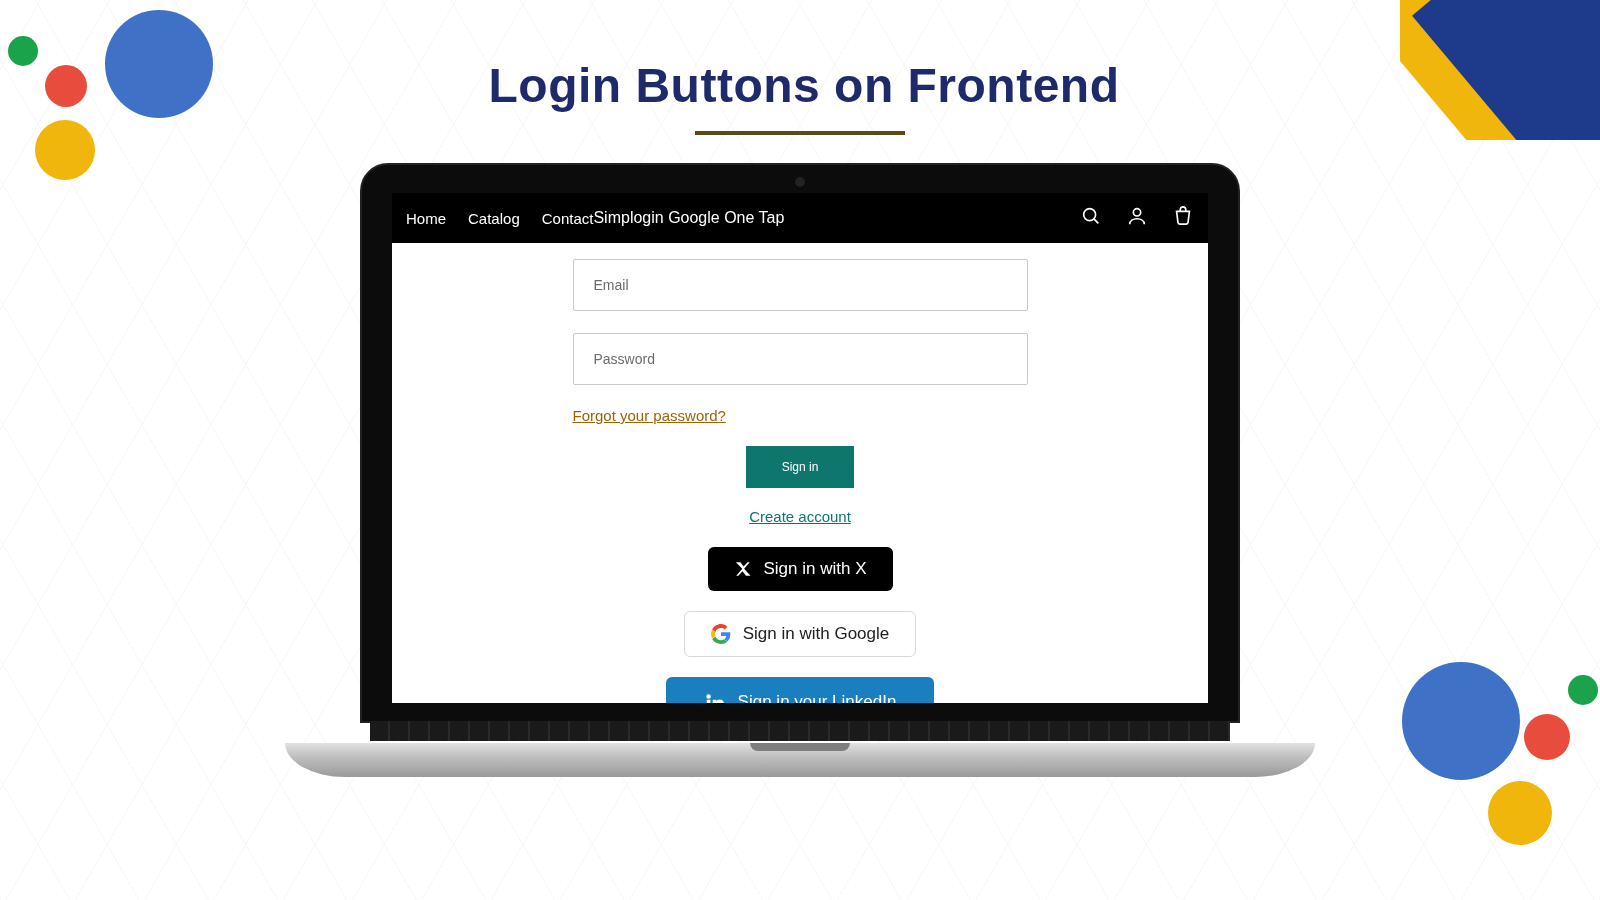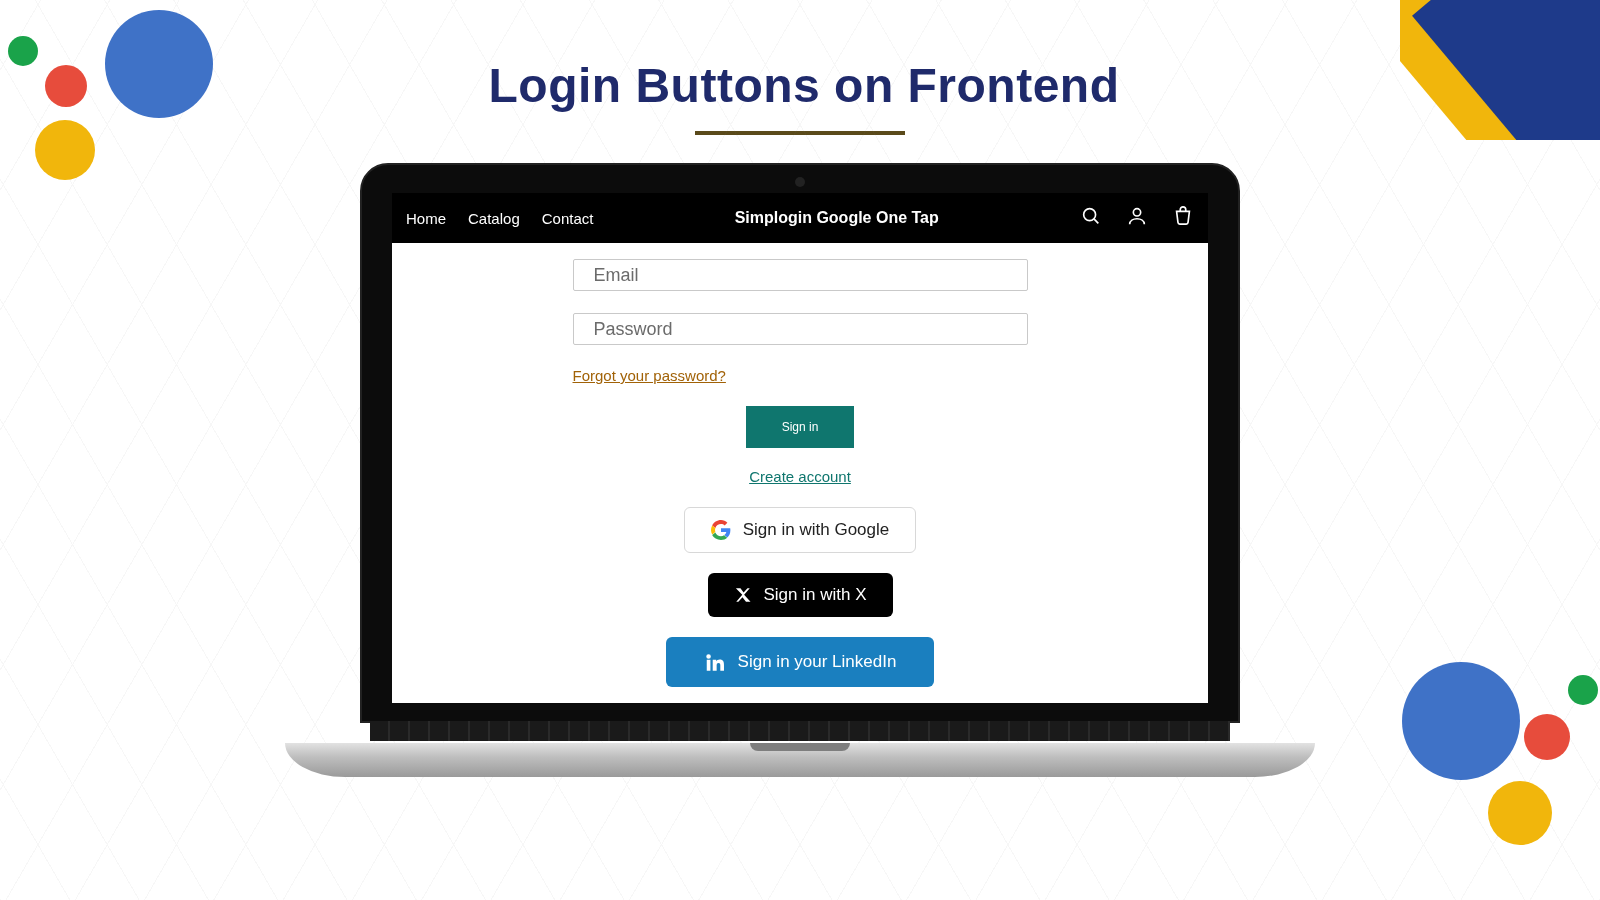--- a/index.html
+++ b/index.html
@@ -118,38 +118,38 @@
 .site-header {
   background: #000;
   color: #fff;
   height: 50px;
   display: flex;
   align-items: center;
   padding: 0 14px;
 }
 .nav-left { display: flex; gap: 22px; font-size: 15px; }
 .nav-left span { cursor: pointer; }
-.site-title { flex: 1; text-align: center; font-size: 16px; font-weight: 700; }
+.site-title { flex: 1; font-size: 16px; font-weight: 400; }
 .nav-icons { display: flex; gap: 24px; align-items: center; }
 .nav-icons svg { width: 22px; height: 22px; stroke: #fff; fill: none; stroke-width: 1.8; }
 
 
 .login-area {
   width: 455px;
   margin: 16px auto 0;
   display: flex;
   flex-direction: column;
   align-items: stretch;
 }
 .field {
   border: 1px solid #c9c9c9;
   background: #fff;
-  height: 32px;
+  height: 52px;
   padding: 0 20px;
-  font-size: 18px;
+  font-size: 14px;
   color: #6b6b6b;
   display: flex;
   align-items: center;
   margin-bottom: 22px;
   border-radius: 2px;
 }
 .forgot {
   font-size: 15px;
   color: #a16207;
   text-decoration: underline;
@@ -284,37 +284,37 @@
         </div>
         <div class="field">
           <span>Password</span>
         </div>
         <a class="forgot">Forgot your password?</a>
 
         <button class="signin-btn">Sign in</button>
 
         <a class="create-link">Create account</a>
 
+        <button class="social-btn btn-x">
+          <svg class="icon-x" viewBox="0 0 24 24" fill="#fff">
+              <path d="M18 3h3l-7.5 8.6L22 21h-6l-4.7-6.1L5.8 21H3l8-9.2L2.5 3h6.1l4.2 5.6L18 3z"></path>
+            </svg>
+          <span>Sign in with X</span>
+        </button>
+
         <button class="social-btn btn-google">
           <svg class="icon-google" viewBox="0 0 48 48">
             <path fill="#EA4335" d="M24 9.5c3.4 0 6.4 1.2 8.8 3.4l6.5-6.5C35.3 2.6 30 0 24 0 14.6 0 6.6 5.4 2.8 13.2l7.7 6C12.4 13 17.7 9.5 24 9.5z"></path>
             <path fill="#4285F4" d="M46.5 24.5c0-1.6-.1-3.2-.4-4.7H24v9h12.7c-.6 3-2.3 5.6-4.9 7.3l7.5 5.8c4.4-4.1 7.2-10.1 7.2-17.4z"></path>
             <path fill="#FBBC05" d="M10.5 28.8c-.5-1.5-.8-3.1-.8-4.8s.3-3.3.8-4.8l-7.7-6C1 16.7 0 20.2 0 24s1 7.3 2.8 10.8l7.7-6z"></path>
             <path fill="#34A853" d="M24 48c6 0 11.1-2 14.8-5.4l-7.5-5.8c-2 1.4-4.7 2.2-7.3 2.2-6.3 0-11.6-3.5-13.5-8.8l-7.7 6C6.6 42.6 14.6 48 24 48z"></path>
           </svg>
           <span>Sign in with Google</span>
         </button>
 
-        <button class="social-btn btn-x">
-          <svg class="icon-x" viewBox="0 0 24 24" fill="#fff">
-              <path d="M18 3h3l-7.5 8.6L22 21h-6l-4.7-6.1L5.8 21H3l8-9.2L2.5 3h6.1l4.2 5.6L18 3z"></path>
-            </svg>
-          <span>Sign in with X</span>
-        </button>
-
         <button class="social-btn btn-linkedin">
           <svg class="icon-linkedin" viewBox="0 0 24 24">
               <path d="M4.98 3.5a2.5 2.5 0 1 1 0 5 2.5 2.5 0 0 1 0-5zM3 9.5h4v12H3v-12zM9.5 9.5h3.8v1.7h.1c.5-.9 1.8-1.9 3.7-1.9 4 0 4.7 2.6 4.7 6v6.2h-4v-5.5c0-1.3 0-3-1.9-3s-2.1 1.4-2.1 2.9v5.6h-4.3v-12z"></path>
             </svg>
           <span>Sign in your LinkedIn</span>
         </button>
       </div>
 
     </div>
   </div>

